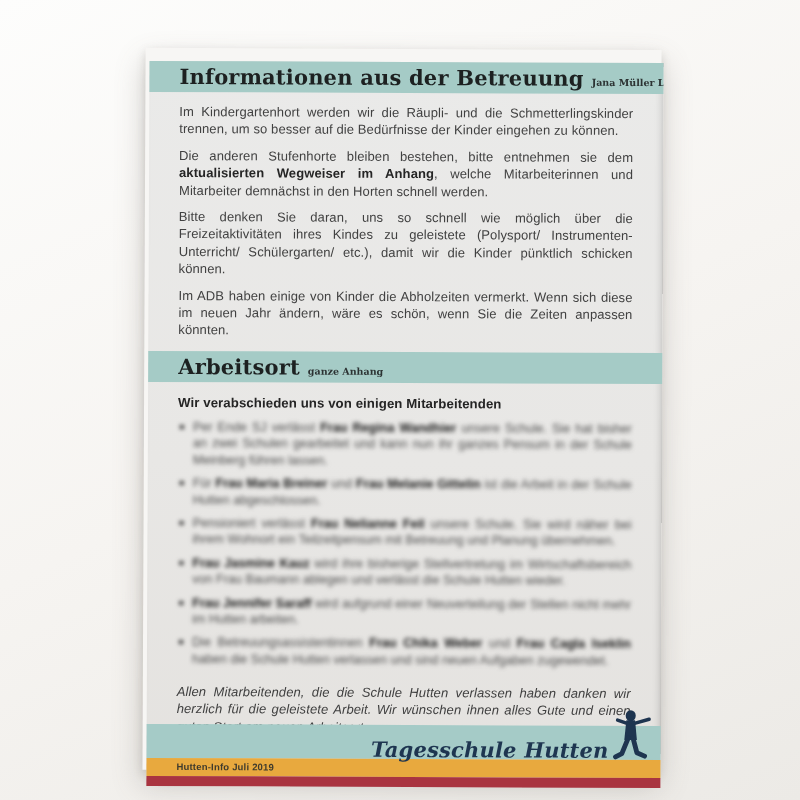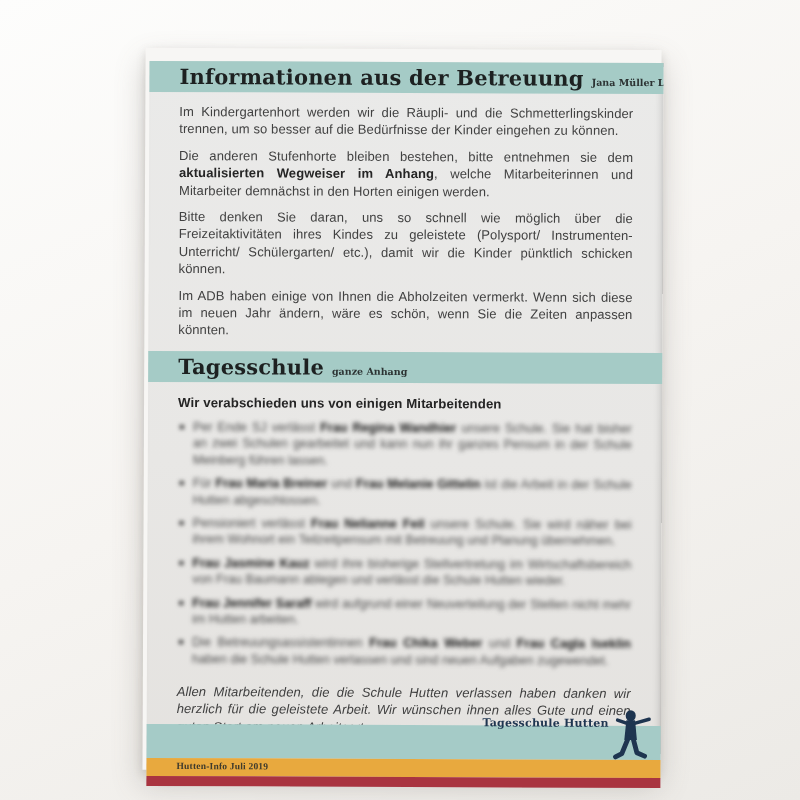--- a/index.html
+++ b/index.html
@@ -76,53 +76,54 @@
     font-style: italic; text-align: justify; letter-spacing: .1px;
   }
 
   
   .f-band { position:absolute; left:0; right:0; }
   .f-teal   { bottom: 28px; height: 34px; background: #a5cbc7; }
   .f-orange { bottom: 10px; height: 18px; background: #e8a93e; }
   .f-red    { bottom: 0;    height: 10px; background: #a93440; }
 
   .brand {
-    position:absolute; right: 52px; bottom: 53px; height: 22px; line-height: 22px;
+    position:absolute; right: 52px; bottom: 26px; height: 22px; line-height: 22px;
     font-family: "DejaVu Serif", "Liberation Serif", serif;
-    font-weight: 700; font-size: 11px; color: #1e3550; letter-spacing: .2px;
+    font-weight: 700; font-size: 21px; color: #1e3550; letter-spacing: .2px;
     white-space: nowrap;
+    font-style: italic;
   }
   .issue {
     position:absolute; left: 30px; bottom: 13px; height: 13px; line-height: 13px;
-    font-family: Liberation Serif, serif;
+    font-family: Liberation Sans, sans-serif;
     font-weight: 700; font-size: 9.5px; color: #3f3b2d; letter-spacing: .2px;
   }
   .figure { position:absolute; right: 9px; bottom: 14px; width: 40px; height: 64px; }
 </style>
 </head>
 <body>
 
 <div class="stage">
   <div class="paper-stack">
     <div class="under-page"></div>
 
     <div class="page">
       <div class="content">
 
         <div class="band first">
           <span class="band-title">Informationen aus der Betreuung</span><span class="band-sub">Jana Müller LB</span>
         </div>
 
         <p class="para"><span>Im Kindergartenhort werden wir die Räupli- und die Schmetterlingskinder trennen, um so besser auf die Bedürfnisse der Kinder eingehen zu können.</span></p>
-        <p class="para"><span>Die anderen Stufenhorte bleiben bestehen, bitte entnehmen sie dem </span><span class="seg-bold">aktualisierten Wegweiser im Anhang</span><span>, welche Mitarbeiterinnen und Mitarbeiter demnächst in den Horten einigen werden.</span></p>
+        <p class="para"><span>Die anderen Stufenhorte bleiben bestehen, bitte entnehmen sie dem </span><span class="seg-bold">aktualisierten Wegweiser im Anhang</span><span>, welche Mitarbeiterinnen und Mitarbeiter demnächst in den Horten schnell werden.</span></p>
         <p class="para"><span>Bitte denken Sie daran, uns so schnell wie möglich über die Freizeitaktivitäten ihres Kindes zu geleistete (Polysport/ Instrumenten-Unterricht/ Schülergarten/ etc.), damit wir die Kinder pünktlich schicken können.</span></p>
-        <p class="para"><span>Im ADB haben einige von Ihnen die Abholzeiten vermerkt. Wenn sich diese im neuen Jahr ändern, wäre es schön, wenn Sie die Zeiten anpassen könnten.</span></p>
+        <p class="para"><span>Im ADB haben einige von Kinder die Abholzeiten vermerkt. Wenn sich diese im neuen Jahr ändern, wäre es schön, wenn Sie die Zeiten anpassen könnten.</span></p>
 
         <div class="band second">
-          <span class="band-title">Tagesschule</span><span class="band-sub">ganze Anhang</span>
+          <span class="band-title">Arbeitsort</span><span class="band-sub">ganze Anhang</span>
         </div>
 
         <div class="subhead">Wir verabschieden uns von einigen Mitarbeitenden</div>
 
         <ul class="farewell">
           <li class="farewell-item">
             <div class="blurtext"><span>Per Ende SJ verlässt </span><span class="seg-bold">Frau Regina Wandhier</span><span> unsere Schule. Sie hat bisher an zwei Schulen gearbeitet und kann nun ihr ganzes Pensum in der Schule Meinberg führen lassen.</span></div>
           </li>
           <li class="farewell-item">
             <div class="blurtext"><span>Für </span><span class="seg-bold">Frau Maria Breiner</span><span> und </span><span class="seg-bold">Frau Melanie Gittelin</span><span> ist die Arbeit in der Schule Hutten abgeschlossen.</span></div>

